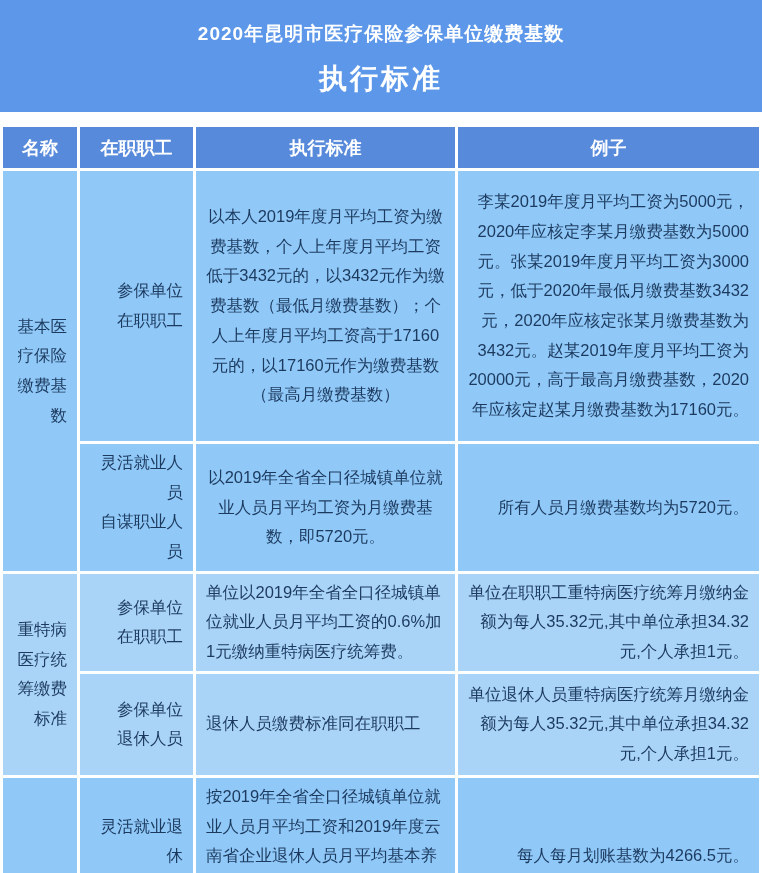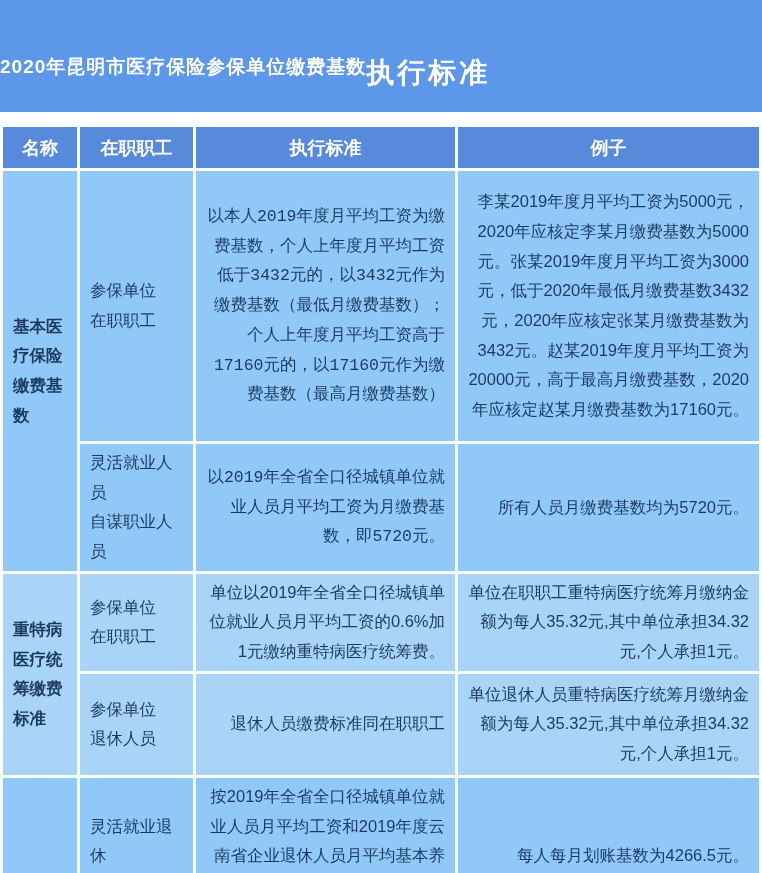--- a/index.html
+++ b/index.html
@@ -14,21 +14,21 @@
     background: #ffffff;
     overflow: hidden;
   }
   
   .banner {
     width: 762px;
     height: 112px;
     background: #5C97E9;
     color: #ffffff;
     display: flex;
-    flex-direction: row;
+    flex-direction: column;
     align-items: center;
     justify-content: flex-start;
     padding-top: 21px;
     box-sizing: border-box;
   }
   .banner .subtitle {
     font-size: 19px;
     font-weight: 600;
     letter-spacing: 1px;
   }
@@ -65,28 +65,28 @@
   }
   td {
     color: #1C3A5E;
     font-size: 16.5px;
     line-height: 1.8;
     background: #90C8F8;
     white-space: pre-line;
   }
   td.alt { background: #A9D4F7; }
   td.name {
-    font-weight: bold;
-    text-align: left;
+    font-weight: normal;
+    text-align: right;
     padding: 6px 9px;
   }
-  td.group { text-align: left; }
+  td.group { text-align: right; }
   td.std   { padding: 6px 13px; }
-  td.al    { text-align: right; font-family: Liberation Mono, monospace; }
-  td.ac    { text-align: right; }
+  td.al    { text-align: center; }
+  td.ac    { text-align: left; }
   td.ex    { text-align: right; padding: 6px 10px; }
   tr.r1 td { height: 270px; }
   tr.r2 td { height: 110px; }
   tr.r3 td { height: 95px;  }
   tr.r4 td { height: 101px; }
   tr.r5 td { height: 110px; }
 </style>
 </head>
 <body>
 

